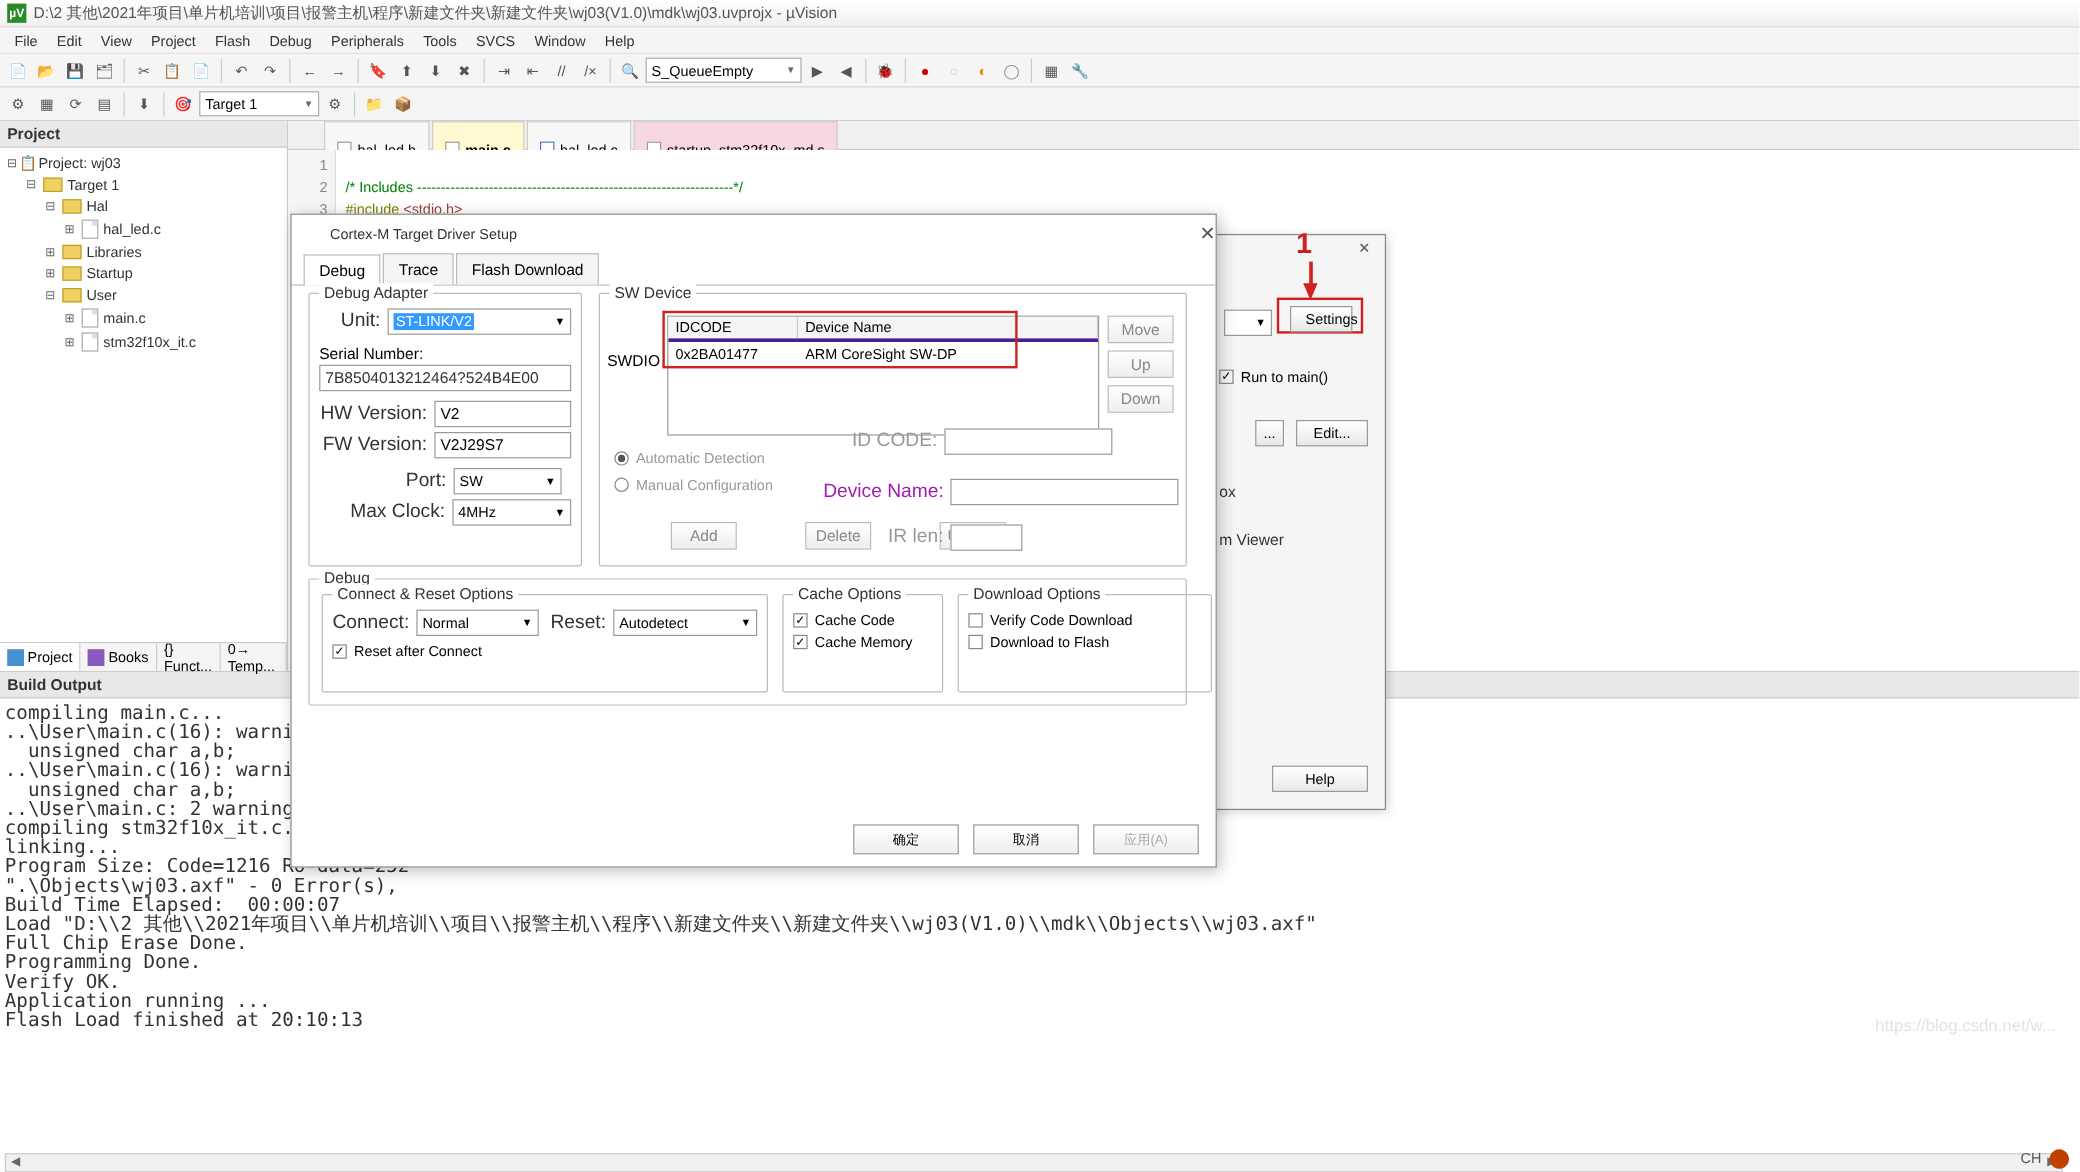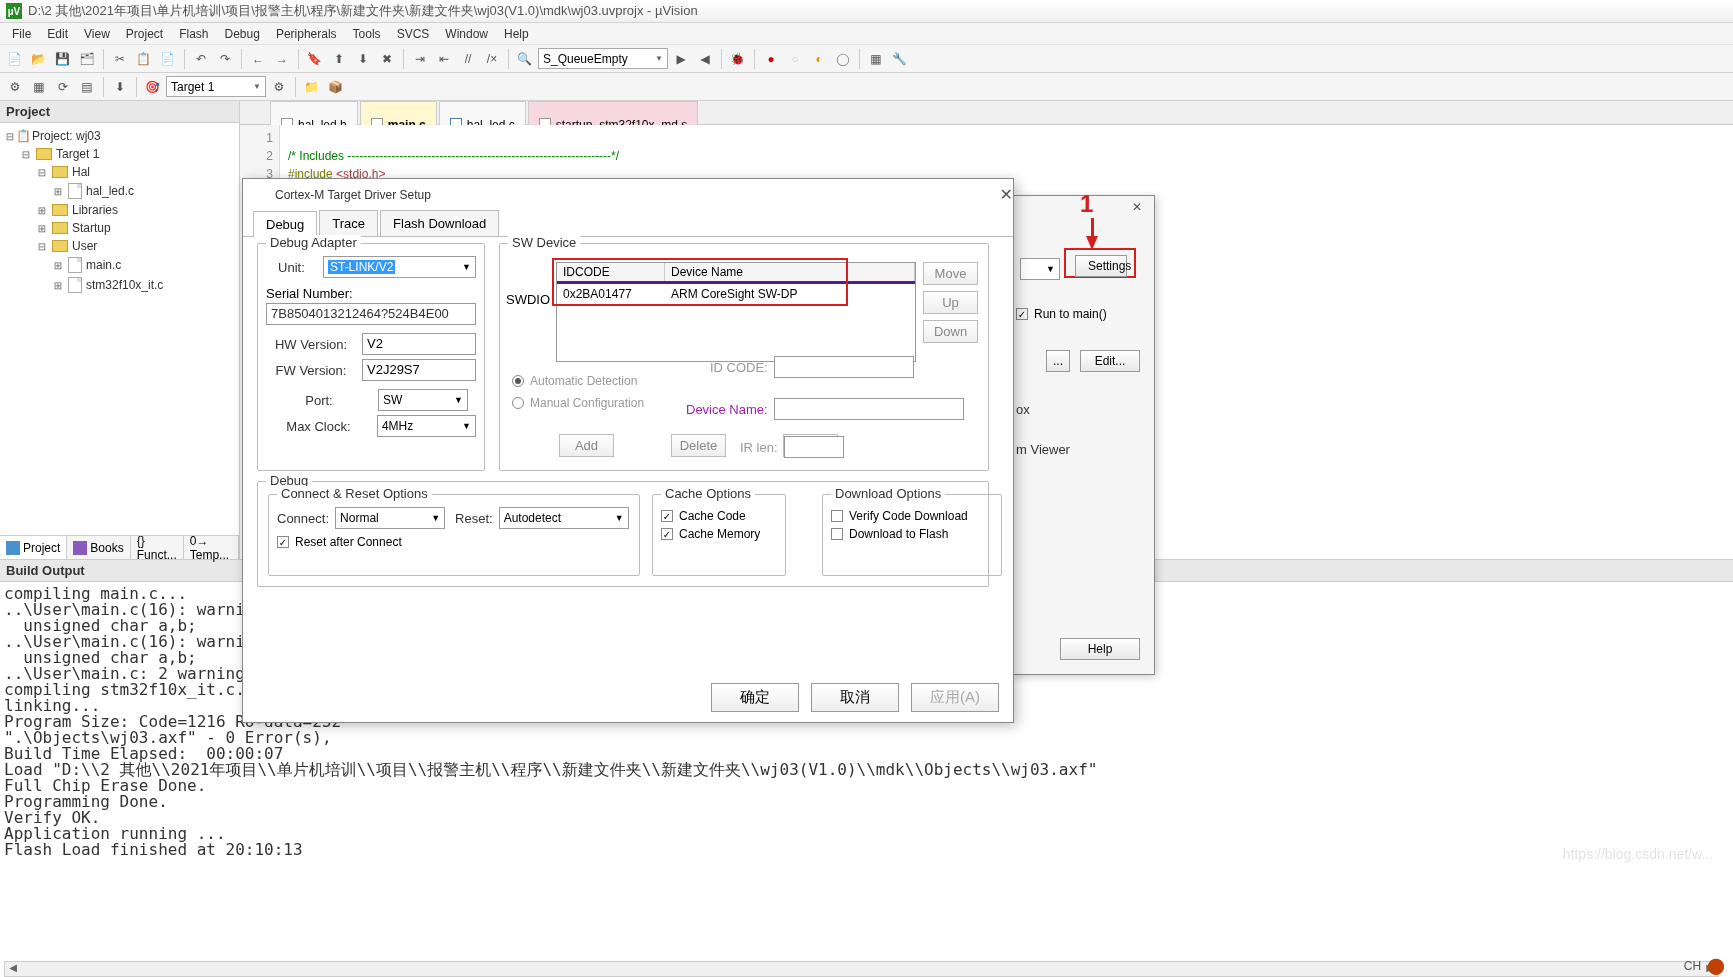--- a/index.html
+++ b/index.html
@@ -73,39 +73,39 @@
 .dlg-title { padding: 6px 0; font-size: 14px; color: #333; display: flex; align-items: center; margin-left: 32px; }
 .dlg-title .x { margin-left: auto; font-size: 16px; color: #555; }
 .dlg-tabs { display: flex; padding: 0 10px; border-bottom: 1px solid #bbb; }
 .dlg-tab { padding: 5px 12px; border: 1px solid #bbb; border-bottom: none; margin-right: 2px; background: #f5f5f5; font-size: 13px; }
 .dlg-tab.active { background: #fff; position: relative; top: 1px; }
 
 .dlg-body { padding: 10px 14px; position: relative; }
 .grp { border: 1px solid #bbb; border-radius: 2px; position: absolute; padding: 8px; }
 .grp-title { position: absolute; top: -9px; left: 8px; background: #fff; padding: 0 4px; font-size: 13px; color: #333; }
 .fld-row { display: flex; align-items: center; margin: 4px 0; }
-.fld-label { text-align: center; padding-right: 6px; font-size: 13px; color: #333; }
+.fld-label { text-align: right; padding-right: 6px; font-size: 16px; color: #333; }
 .fld-input { border: 1px solid #999; background: #fff; padding: 2px 4px; font-size: 13px; height: 22px; }
 .fld-combo { border: 1px solid #999; background: #fff; padding: 2px 4px; font-size: 13px; height: 22px; display: flex; align-items: center; }
 .fld-combo .arrow { margin-left: auto; font-size: 9px; }
 .sel-highlight { background: #3399ff; color: #fff; padding: 0 2px; }
 .sw-table { border: 1px solid #999; background: #fff; font-size: 13px; }
 .sw-table .thead { display: flex; background: #f5f5f5; border-bottom: 3px solid #4c1d95; }
 .sw-table .thead div { padding: 2px 6px; border-right: 1px solid #ccc; }
 .sw-table .trow { display: flex; }
 .sw-table .trow div { padding: 3px 6px; }
 .dlg-small-btn { border: 1px solid #bbb; background: linear-gradient(#fff,#eee); padding: 3px 0; width: 55px; text-align: center; font-size: 13px; color: #888; margin-left: 47px; }
 .radio { display: flex; align-items: center; gap: 6px; color: #999; }
 .radio .r { width: 12px; height: 12px; border: 1px solid #888; border-radius: 50%; display: flex; align-items: center; justify-content: center; }
 .radio .r.sel::after { content: ""; width: 6px; height: 6px; background: #555; border-radius: 50%; }
 .check { display: flex; align-items: center; gap: 6px; }
 .check .c { width: 12px; height: 12px; border: 1px solid #888; display: flex; align-items: center; justify-content: center; font-size: 10px; }
 
 .dlg-footer { position: absolute; bottom: 10px; right: 14px; display: flex; gap: 12px; }
-.dlg-footer .btn { border: 1px solid #999; background: linear-gradient(#fff,#eee); padding: 4px 0; width: 88px; text-align: center; font-size: 15px; }
+.dlg-footer .btn { border: 1px solid #999; background: linear-gradient(#fff,#eee); padding: 4px 0; width: 88px; text-align: center; font-size: 11px; }
 .dlg-footer .btn.disabled { color: #aaa; }
 .scroll-placeholder { position: absolute; bottom: 0; left: 4px; right: 14px; height: 16px; background: #f0f0f0; border: 1px solid #ccc; display: flex; }
 .scroll-placeholder .sbtn { width: 16px; text-align: center; color: #666; font-size: 10px; }
 .status-strip { position: absolute; bottom: 0; right: 0; display: flex; gap: 6px; padding: 2px 8px; font-size: 12px; color: #555; align-items: center; }
 .watermark { position: absolute; right: 20px; bottom: 115px; color: rgba(0,0,0,.12); font-size: 14px; }
 </style>
 </head>
 <body>
 
 <div class="title-bar">
@@ -467,21 +467,21 @@
         <div class="check" style="margin-top:6px">
             <span class="c">✓</span>
             <span>Cache Code</span>
           </div>
         <div class="check" style="margin-top:4px">
             <span class="c">✓</span>
             <span>Cache Memory</span>
           </div>
       </div>
 
-      <div class="grp" style="left:564px; top:12px; width:180px; height:82px; position:absolute">
+      <div class="grp" style="left:540px; top:12px; width:212px; height:82px; position:absolute">
         <div class="grp-title">Download Options</div>
         <div class="check" style="margin-top:6px">
             <span class="c"></span>
             <span>Verify Code Download</span>
           </div>
         <div class="check" style="margin-top:4px">
             <span class="c"></span>
             <span>Download to Flash</span>
           </div>
       </div>

